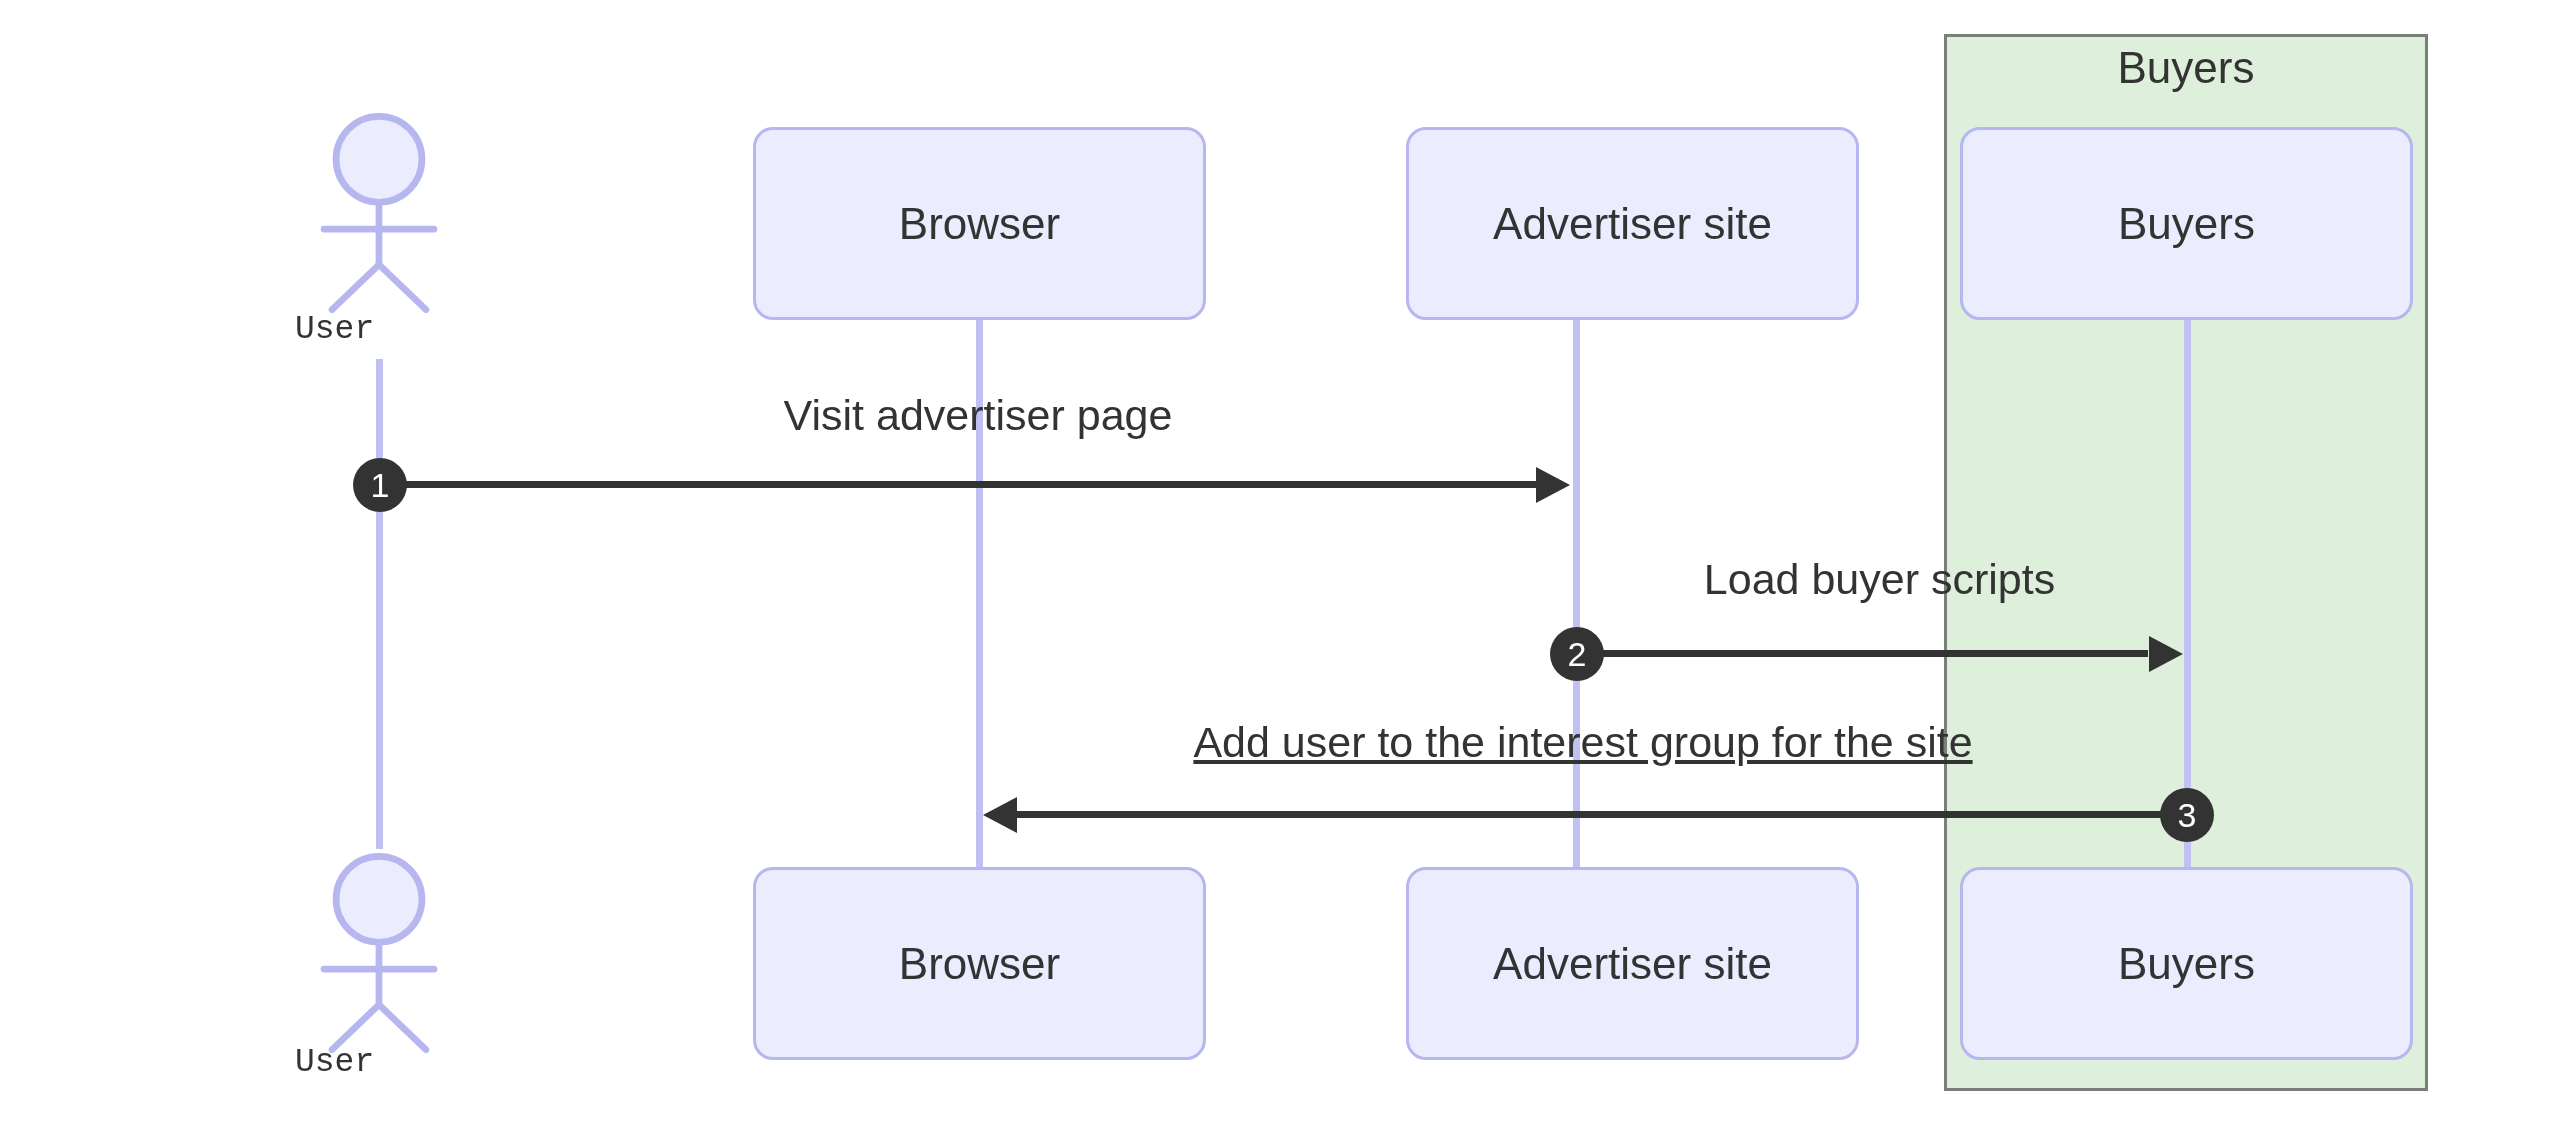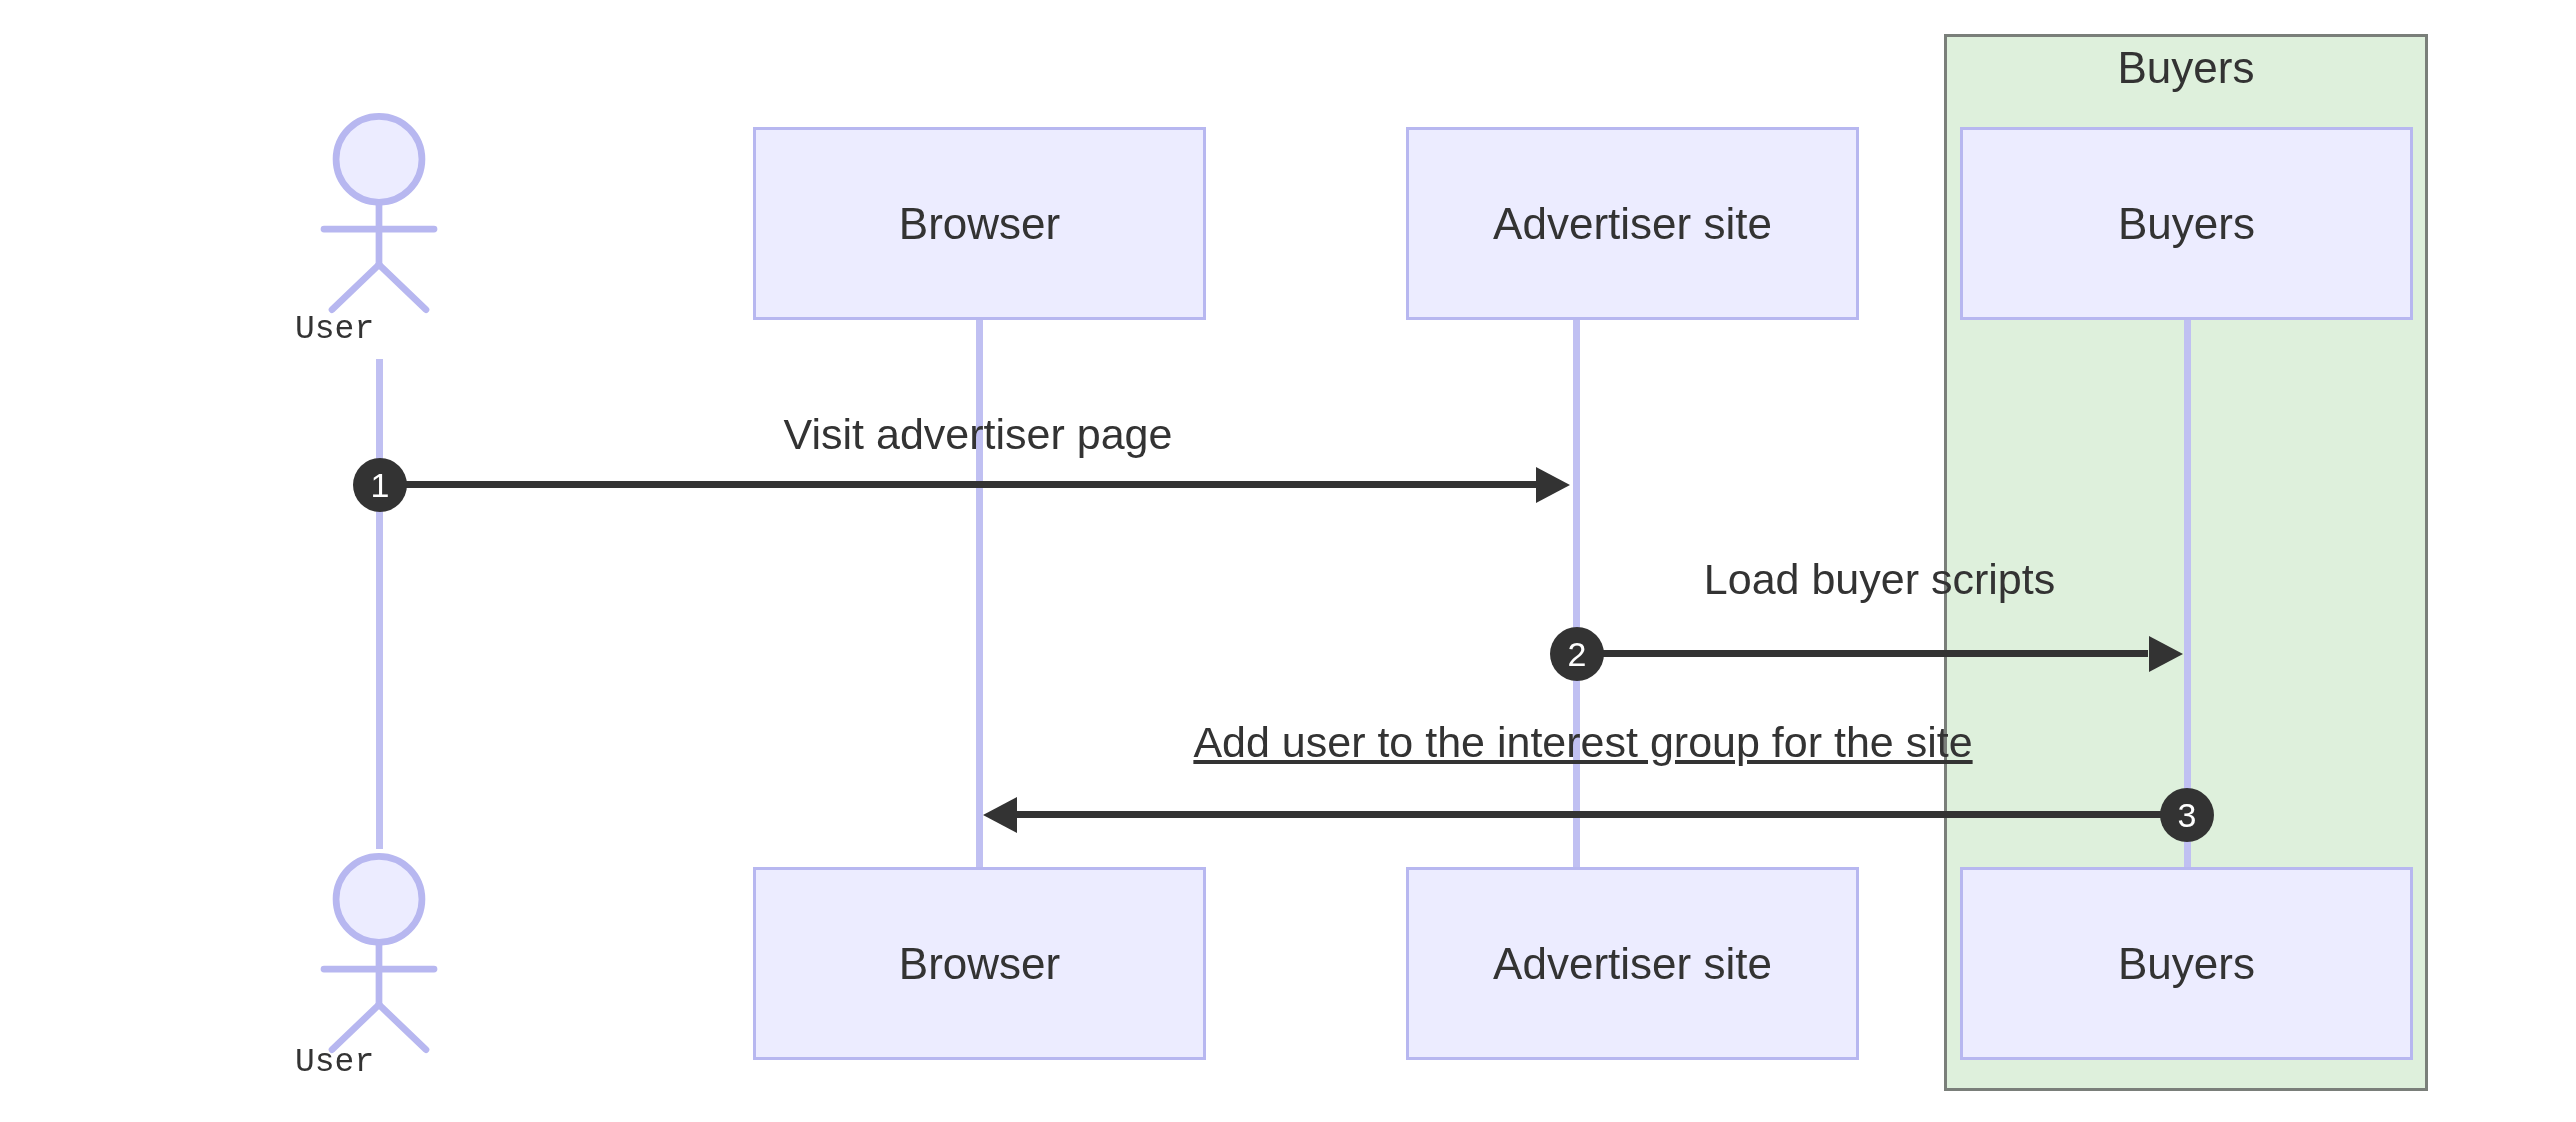--- a/index.html
+++ b/index.html
@@ -23,38 +23,38 @@
   .group-title{position:absolute;left:1944px;top:43px;width:484px;text-align:center;
     font-size:44px;color:var(--text);z-index:2;}
 
   .lifeline{position:absolute;width:6.7px;background:var(--lifeline);z-index:2;}
   .lifeline.user{left:376px;top:359px;height:490px;}
   .lifeline.browser{left:976px;top:319px;height:548px;}
   .lifeline.advertiser{left:1573px;top:319px;height:548px;}
   .lifeline.buyers{left:2184px;top:319px;height:548px;}
 
   .pbox{position:absolute;width:453px;box-sizing:border-box;background:var(--participant-fill);
-    border:3.4px solid var(--participant-border);border-radius:0;display:flex;align-items:center;
+    border:3.4px solid var(--participant-border);border-radius:20px;display:flex;align-items:center;
     justify-content:center;font-size:44px;color:var(--text);z-index:3;}
   .pbox.top{top:127px;height:193px;}
   .pbox.bottom{top:867px;height:193px;}
   .pbox.col-browser{left:753px;}
   .pbox.col-advertiser{left:1406px;}
   .pbox.col-buyers{left:1960px;}
 
   .actor-figure{position:absolute;left:305px;width:148px;height:208px;z-index:3;}
   .actor-figure.top{top:107px;}
   .actor-figure.bottom{top:847px;}
   .actor-label{position:absolute;left:295px;width:168px;text-align:left;
     font-size:33px;color:var(--text);z-index:3;font-family:Liberation Mono, monospace;}
   .actor-label.top{top:311px;}
   .actor-label.bottom{top:1044px;}
 
   .msg-label{position:absolute;text-align:center;font-size:43px;line-height:47px;color:var(--text);z-index:4;}
-  .msg-label.m1{left:374px;top:392px;width:1208px;margin-top:19px;}
+  .msg-label.m1{left:374px;top:392px;width:1208px;}
   .msg-label.m2{left:1544px;top:556px;width:671px;}
   .msg-label.m3{left:979px;top:719px;width:1208px;text-decoration:underline;}
 
   .msg-line{position:absolute;height:7.4px;background:var(--arrow);z-index:4;}
   .msg-line.m1{left:380px;top:481px;width:1157px;}
   .msg-line.m2{left:1576px;top:650px;width:572px;}
   .msg-line.m3{left:1016px;top:811px;width:1171px;}
 
   .arrowhead{position:absolute;width:0;height:0;z-index:4;}
   .arrowhead.right{border-top:18px solid transparent;border-bottom:18px solid transparent;

